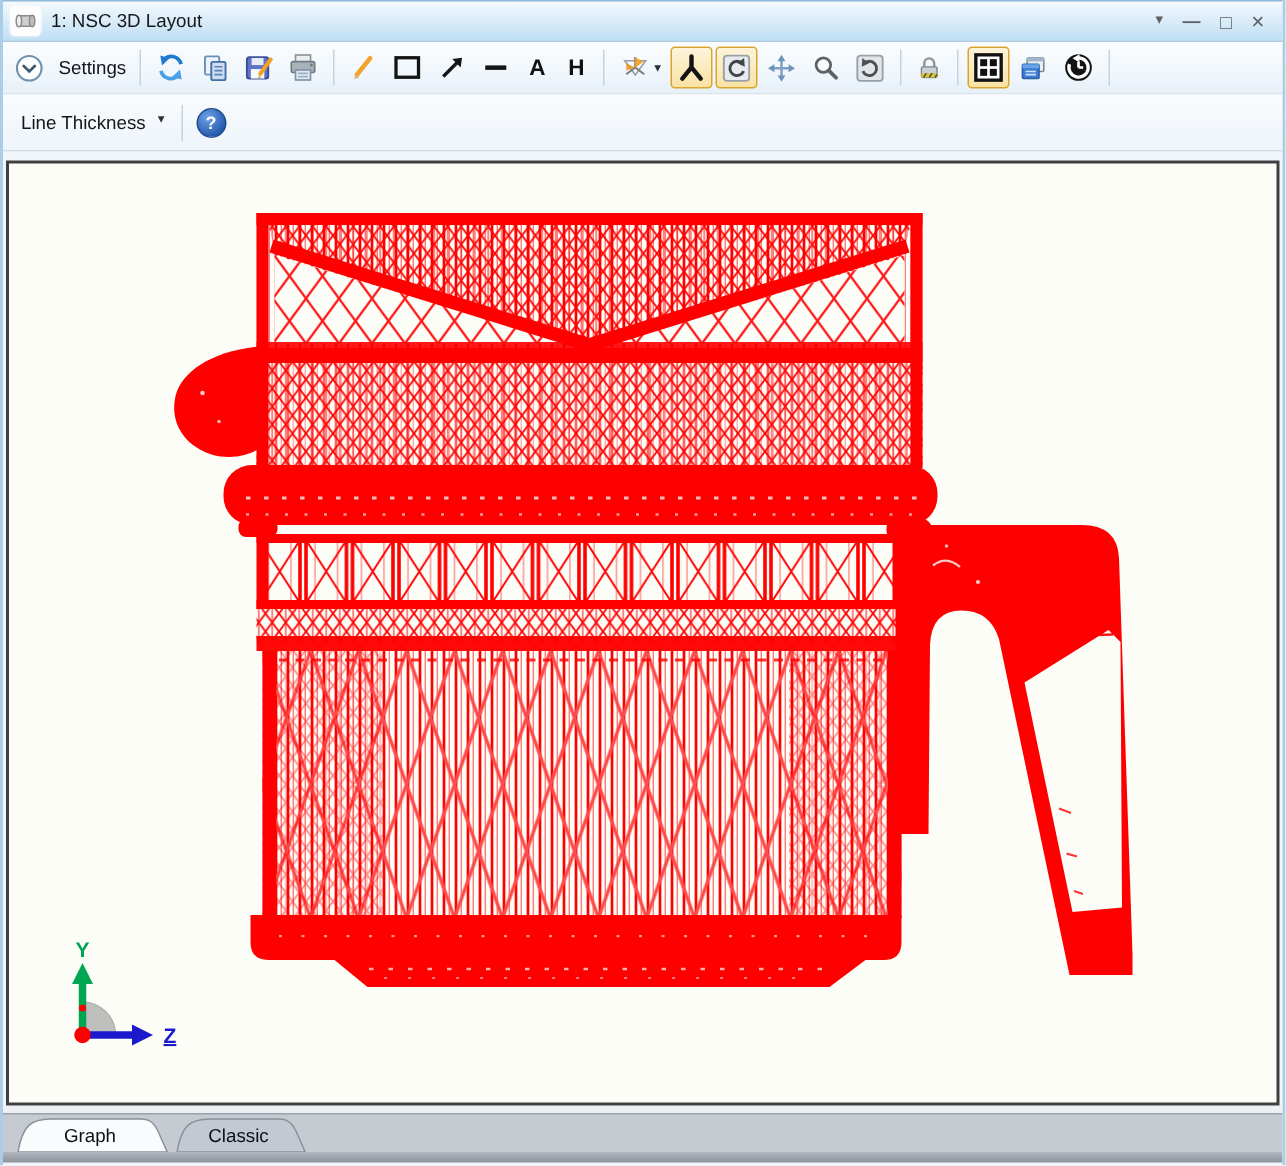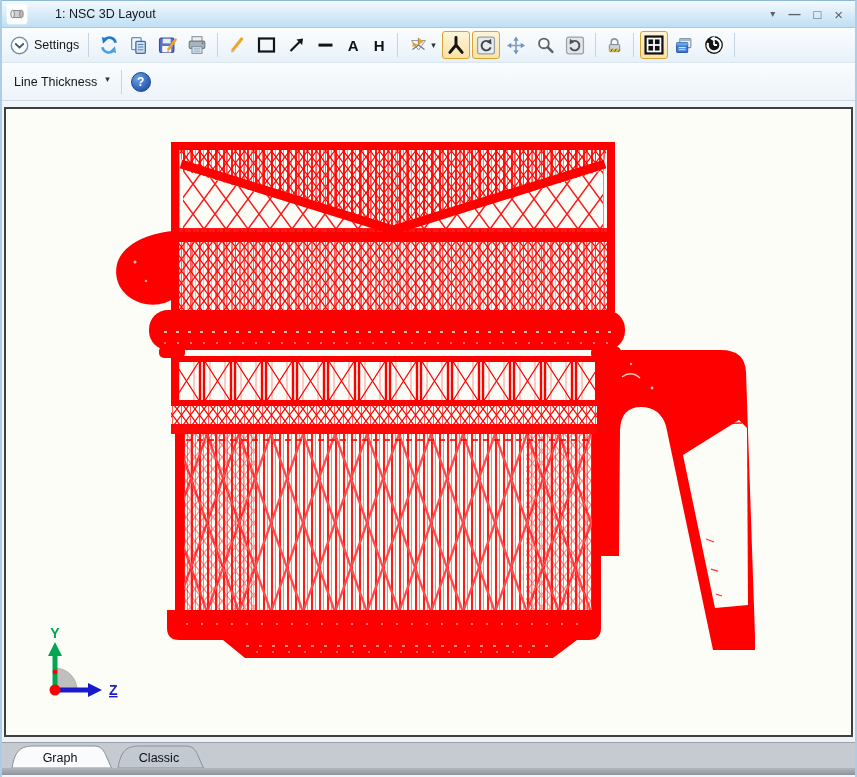--- a/index.html
+++ b/index.html
@@ -7,21 +7,21 @@
   .win{
     position:relative;width:857px;height:777px;overflow:hidden;
     font-family:"Liberation Sans",sans-serif;
     background:#f1f6fa;
     border-left:2px solid #aacde8;border-right:2px solid #aacde8;
   }
   
   .titlebar{
     height:28px;display:flex;align-items:center;
     background:linear-gradient(180deg,#f3fafe 0%,#dcedf9 45%,#bfdff4 100%);
-    border-top:1px solid #8fb9d9;border-bottom:1px solid #a8c9e2;gap:21px;
+    border-top:1px solid #8fb9d9;border-bottom:1px solid #a8c9e2;
   }
   .appicon{width:20px;height:20px;margin-left:5px;background:#fdfdfd;border-radius:3px;
     display:flex;align-items:center;justify-content:center;box-shadow:0 0 2px #ffffff;}
   .title-text{margin-left:7px;font-size:12.5px;color:#17181a;flex:1 1 auto;white-space:nowrap;}
   .winctl{display:flex;align-items:center;gap:13px;margin-right:12px;color:#5d6165;}
   .winctl span{display:inline-block;text-align:center;cursor:default;line-height:1;}
   .ctl-menu{font-size:10px;}
   .ctl-min{font-size:12px;font-weight:bold;}
   .ctl-max{font-size:13px;}
   .ctl-close{font-size:15px;}
@@ -34,21 +34,21 @@
   .toolbar2{height:38px;display:flex;align-items:center;padding:0 6px;
     background:linear-gradient(180deg,#fafcfe 0%,#edf4fa 100%);
     border-bottom:1px solid #cfdae4;}
   .spacer{height:6px;background:#f1f6fa;}
   .sep{width:1px;height:24px;background:#c3d4e2;margin:0 5px;flex:0 0 aupx;}
   .tb{display:inline-flex;align-items:center;justify-content:center;
     background:transparent;border:1px solid transparent;border-radius:3px;
     padding:2px 3px;margin:0 1px;min-width:24px;height:28px;cursor:default;}
   .tb.hl{background:linear-gradient(180deg,#fdf4da 0%,#f9e2a4 100%);
     border:1px solid #d9a52f;}
-  .settings-btn{display:inline-flex;align-items:center;gap:5px;background:transparent;
+  .settings-btn{display:inline-flex;align-items:center;gap:10px;background:transparent;
     border:none;font-family:"Liberation Sans",sans-serif;font-size:12.5px;color:#15161a;
     padding:2px 4px;cursor:default;}
   .glyph-bold{font-size:15px;font-weight:bold;color:#111;line-height:1;font-family:"Liberation Sans",sans-serif;}
   .caret{font-size:9px;color:#2e3338;margin-left:2px;line-height:1;}
   .lt-btn{display:inline-flex;align-items:flex-start;gap:6px;background:transparent;border:none;
     font-family:"Liberation Sans",sans-serif;font-size:12.5px;color:#15161a;padding:2px 6px;cursor:default;}
   .help-btn{width:20px;height:20px;border-radius:50%;border:1px solid #1c4d92;
     background:radial-gradient(circle at 35% 30%,#6ea2e6,#2458ac 75%);
     color:#fff;font-weight:bold;font-size:12px;display:flex;align-items:center;justify-content:center;
     font-family:"Liberation Sans",sans-serif;cursor:default;margin-left:4px;}

